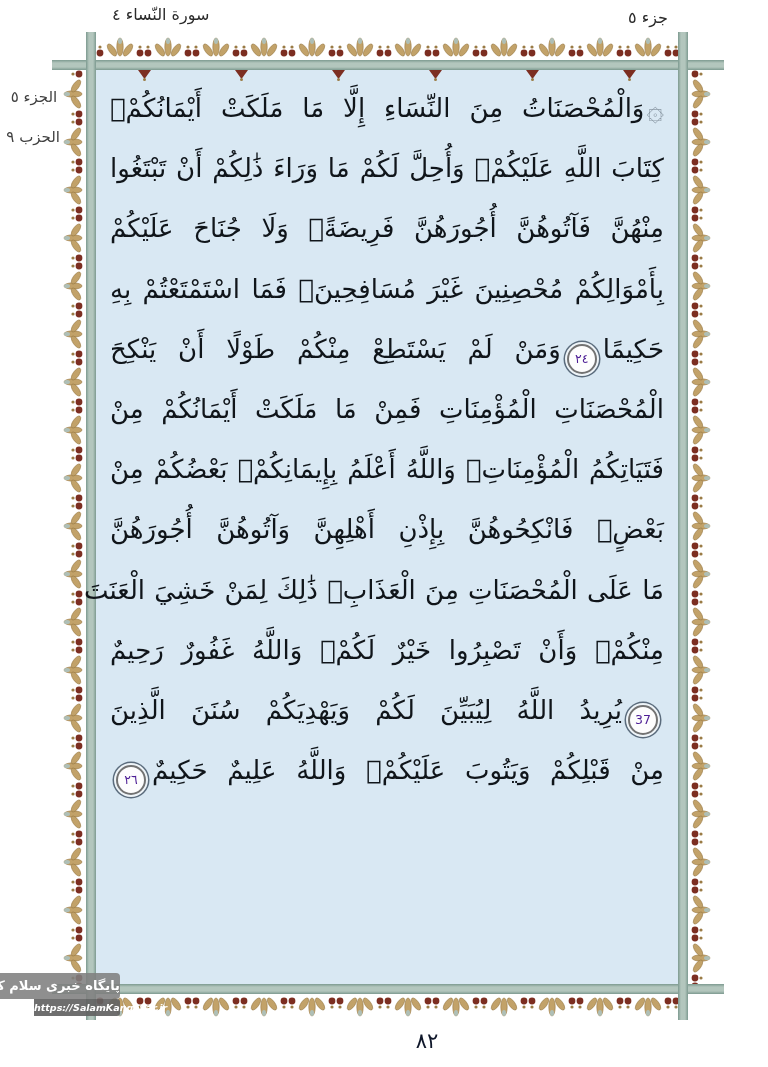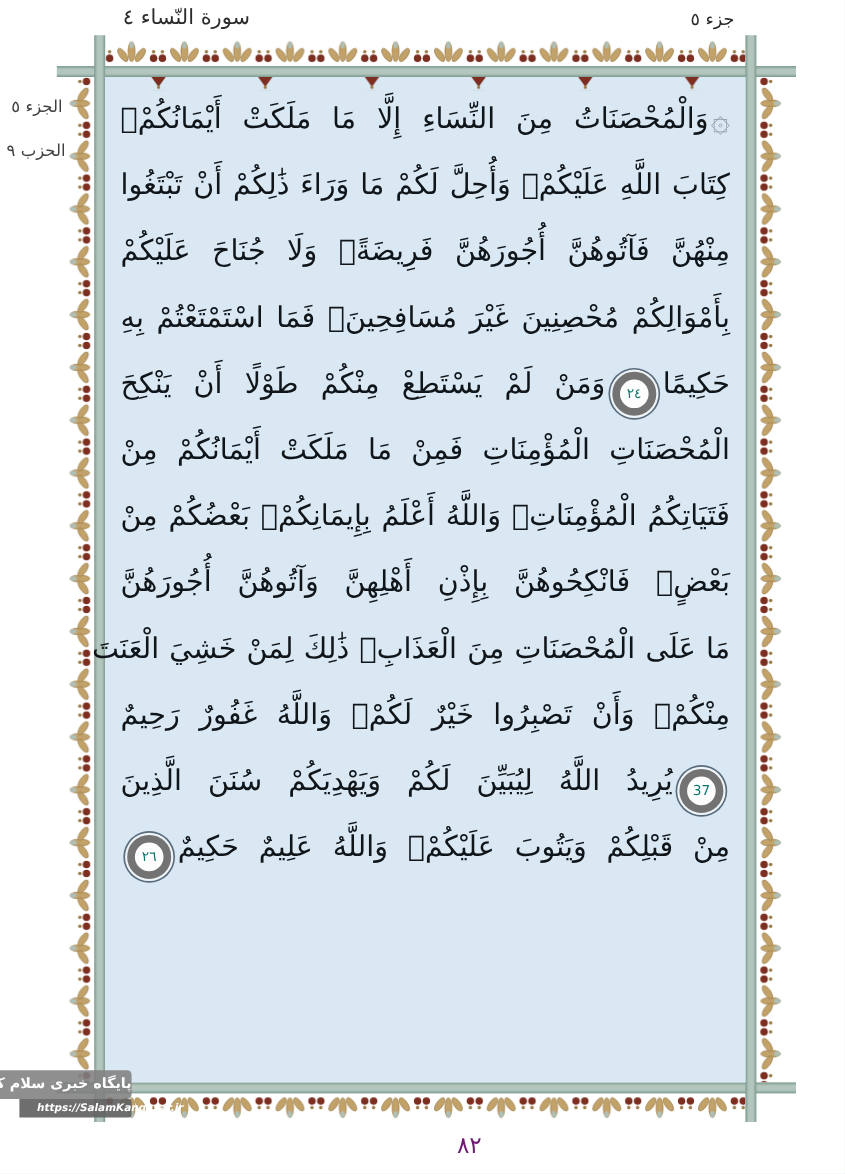--- a/index.html
+++ b/index.html
@@ -2,21 +2,21 @@
 <html lang="ar" dir="rtl"><head>
 <meta charset="utf-8">
 <style>
   html,body{margin:0;padding:0;}
   body{background:#e8e8e8;font-family:"DejaVu Sans",sans-serif;}
   .page{
     position:relative;width:768px;height:1067px;margin:0 auto;
     background:#ffffff;overflow:hidden;direction:rtl;
   }
   
-  .hdr{position:absolute;color:#2b2b2b;font-size:19px;white-space:nowrap;}
+  .hdr{position:absolute;color:#2b2b2b;font-size:16px;white-space:nowrap;}
   .hdr-surah{top:5px;left:112px;}
   .hdr-juz{top:8px;left:628px;font-size:16px;}
   .margin-label{position:absolute;left:8px;width:52px;text-align:center;
     font-size:15px;color:#404040;white-space:nowrap;}
   .margin-juz{top:88px;}
   .margin-hizb{top:128px;}
   
   .band{position:absolute;background:linear-gradient(to bottom,#7d9a90,#b3c6bd 30%,#b3c6bd 70%,#7d9a90);}
   .band-h{left:52px;width:672px;height:10px;}
   .band-top{top:60px;}
@@ -45,46 +45,46 @@
     height:60.2px;line-height:60.2px;
     font-size:26px;
     text-align:justify;text-align-last:justify;
     white-space:nowrap;
     word-spacing:1px;
   }
   .qtext{letter-spacing:0;}
   .ayah-marker{
     display:inline-flex;align-items:center;justify-content:center;
     width:26px;height:26px;border-radius:50%;
-    background:#fdfdfd;border:7px solid #737373;
+    background:#fdfdfd;border:2px solid #737373;
     box-shadow:0 0 0 2px #eef4f8,0 0 0 3.5px #5a6b7c;
-    font-size:12.5px;line-height:1;color:#0f766e;
+    font-size:12.5px;line-height:1;color:#4c1d95;
     vertical-align:-5px;margin:0 6px;
   }
   .rosette{
     font-size:30px;color:#8b99a5;vertical-align:-3px;margin-left:2px;
   }
   
   .page-number{
     position:absolute;top:1029px;left:427px;transform:translateX(-50%);
-    font-size:21px;color:#701a75;
+    font-size:21px;color:#0f172a;
   }
   
   .badge{position:absolute;left:0;top:973px;direction:rtl;}
   .badge-title{
     width:120px;height:26px;line-height:26px;text-align:center;
     background:rgba(128,128,128,0.88);color:#fff;
     font-size:13px;font-weight:bold;border-radius:0 4px 4px 0;
     white-space:nowrap;
   }
   .badge-url{
     width:86px;height:17px;line-height:17px;text-align:center;
     background:rgba(98,98,98,0.92);color:#fff;
     font-size:9.5px;font-weight:bold;font-style:italic;
-    border-radius:0 3px 3px 0;direction:ltr;white-space:nowrap;padding-left:16px;
+    border-radius:0 3px 3px 0;direction:ltr;white-space:nowrap;
   }
 </style>
 </head>
 <body>
 
 <div class="page">
 
   <div class="hdr hdr-surah">سورة النّساء ٤</div>
   <div class="hdr hdr-juz">جزء ٥</div>
 

